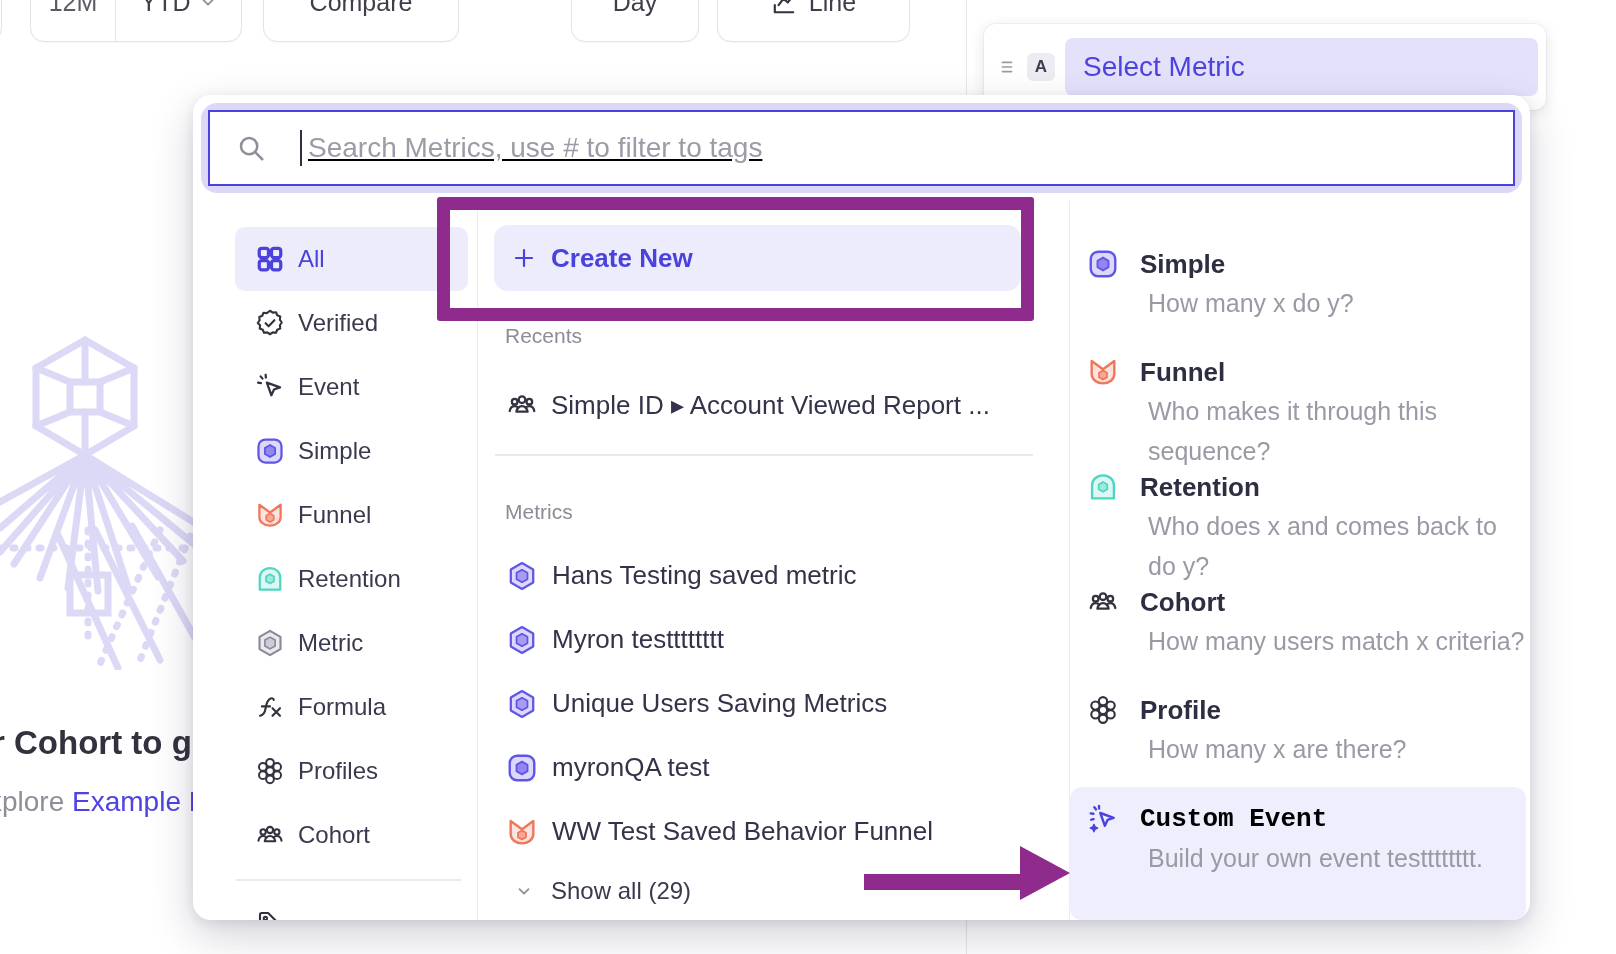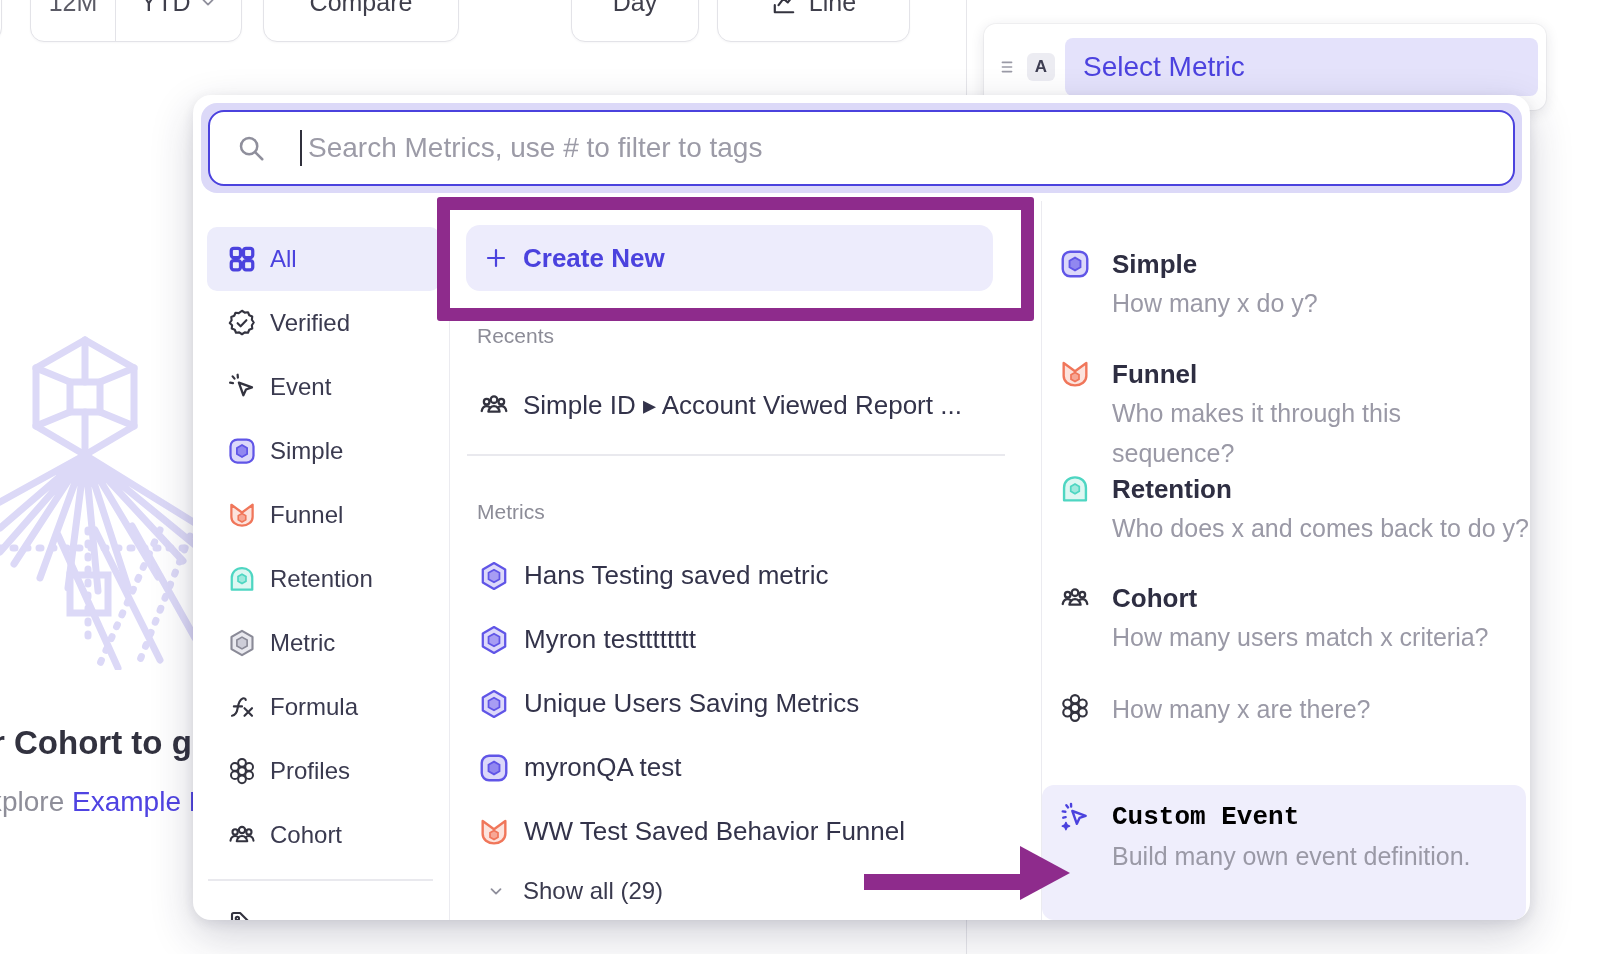--- a/index.html
+++ b/index.html
@@ -40,29 +40,29 @@
   .headline{position:absolute;left:-8px;top:724px;font-size:33px;font-weight:700;color:#32323f;
         z-index:0;white-space:nowrap;}
   .explore{position:absolute;left:-12px;top:786px;font-size:28px;color:#8e8e99;z-index:0;white-space:nowrap;}
   .explore .link{color:#4f43e2;font-weight:500;}
 
   
   .panel{position:absolute;left:193px;top:95px;width:1337px;height:825px;background:#fff;
         border-radius:18px;box-shadow:0 16px 44px rgba(35,35,70,.20),0 3px 12px rgba(35,35,70,.10);
         z-index:10;overflow:hidden;display:flex;flex-direction:column;}
   .search-band{margin:8px;height:90px;flex:none;background:#dcd9f8;border-radius:16px;position:relative;}
-  .search-box{position:absolute;inset:7px;background:#fff;border:2px solid #4b42de;border-radius:16px;
-        display:flex;align-items:center;}
+  .search-box{position:absolute;inset:7px;background:#fff;border:2px solid #4b42de;border-radius:0;
+        display:flex;align-items:center;text-decoration:underline;}
   .search-icn{width:30px;height:30px;margin-left:26px;flex:none;}
   .caret{width:2px;height:36px;background:#30303c;margin-left:34px;flex:none;}
   .search-input{flex:1;border:none;outline:none;font-size:28px;color:#3c3c48;margin-left:4px;
         font-family:inherit;background:transparent;}
   .search-input::placeholder{color:#9c9ba7;}
 
-  .panel-body{flex:1;display:flex;min-height:0;}
+  .panel-body{flex:1;display:flex;min-height:0;padding-left:28px;}
   .col-side{width:257px;flex:none;border-right:1.5px solid #ebebf0;box-sizing:border-box;padding-top:26px;}
   .side-row{height:64px;display:flex;align-items:center;padding-left:34px;gap:13px;
         font-size:24px;font-weight:500;color:#3a3a4f;cursor:pointer;}
   .side-row.selected{margin:0 9px 0 14px;padding-left:20px;border-radius:10px;background:#ececfb;color:#4b42de;}
   .side-div{height:1.5px;background:#e9e9ee;margin:12px 16px 10px 15px;}
   .s30{width:30px;height:30px;flex:none;}
   .s32{width:32px;height:32px;flex:none;}
 
   .col-mid{width:592px;flex:none;border-right:1.5px solid #ebebf0;box-sizing:border-box;
         display:flex;flex-direction:column;align-items:flex-start;}
@@ -79,21 +79,21 @@
   .metric-rows{margin-top:22px;align-self:stretch;}
   .metric-row{height:64px;display:flex;align-items:center;padding-left:28px;gap:14px;
         font-size:26px;font-weight:500;color:#33334a;cursor:pointer;}
   .show-all{height:54px;display:flex;align-items:center;padding-left:37px;gap:18px;
         font-size:24px;font-weight:500;color:#3a3a4e;cursor:pointer;}
 
   .col-right{flex:1;padding-top:44px;box-sizing:border-box;display:flex;flex-direction:column;}
   .type-block{height:115px;padding-left:17px;display:flex;gap:21px;box-sizing:border-box;cursor:pointer;}
   .type-block .s32{margin-top:3px;}
   .type-title{font-size:26px;font-weight:600;color:#2e2e42;line-height:38px;height:38px;}
-  .type-desc{font-size:25px;color:#9a99a6;line-height:40px;}
+  .type-desc{font-size:25px;color:#9a99a6;line-height:40px;margin-left:8px;}
   .type-block.highlighted{background:#efeefc;border-radius:12px;margin:-13px 4px 0 0;
         padding-top:13px;height:141px;}
   .type-block.highlighted .type-title{color:#000000;font-family:Liberation Mono, monospace;}
 
   
   .annot-rect{position:absolute;left:437px;top:197px;width:597px;height:124px;
         border:13px solid #8e2b8c;border-radius:3px;box-sizing:border-box;z-index:20;pointer-events:none;}
   .annot-arrow-shaft{position:absolute;left:864px;top:874px;width:158px;height:16px;background:#8e2b8c;z-index:20;pointer-events:none;}
   .annot-arrow-head{position:absolute;left:1020px;top:846px;width:0;height:0;
         border-top:27px solid transparent;border-bottom:27px solid transparent;
@@ -457,35 +457,36 @@
               <circle cx="12" cy="5.4" r="3.1"></circle>
               <circle cx="6.3" cy="8.7" r="3.1"></circle>
               <circle cx="17.7" cy="8.7" r="3.1"></circle>
               <circle cx="6.3" cy="15.3" r="3.1"></circle>
               <circle cx="17.7" cy="15.3" r="3.1"></circle>
               <circle cx="12" cy="18.6" r="3.1"></circle>
               <circle cx="12" cy="12" r="3.1"></circle>
             </svg>
           </span>
           <div>
+            <div class="type-title">Profile</div>
             <div class="type-desc">How many x are there?</div>
           </div>
         </div>
 
         <div class="type-block highlighted">
           <span class="icn s32">
             <svg viewBox="0 0 24 24" fill="none" stroke="#4b42de" stroke-width="1.8" stroke-linejoin="round" stroke-linecap="round">
               <path d="M10 7.5l10 3.6-4.6 1.6-2 4.4z"></path>
               <path d="M5.5 3.2l1.3 1.6M2.8 7.8l2 .3M9 2.2l.1 2M3.2 12.5l1.8-.4"></path>
               <path d="M5.2 16l.9 1.9 1.9.9-1.9.9-.9 1.9-.9-1.9-1.9-.9 1.9-.9z" fill="#4b42de" stroke-width="1"></path>
             </svg>
           </span>
           <div>
             <div class="type-title">Custom Event</div>
-            <div class="type-desc">Build many own event definition.</div>
+            <div class="type-desc">Build your own event testttttttt.</div>
           </div>
         </div>
       </div>
 
   </div>
 </div>
 
 <div class="annot-rect"></div>
 <div class="annot-arrow-shaft"></div>
 <div class="annot-arrow-head"></div>

